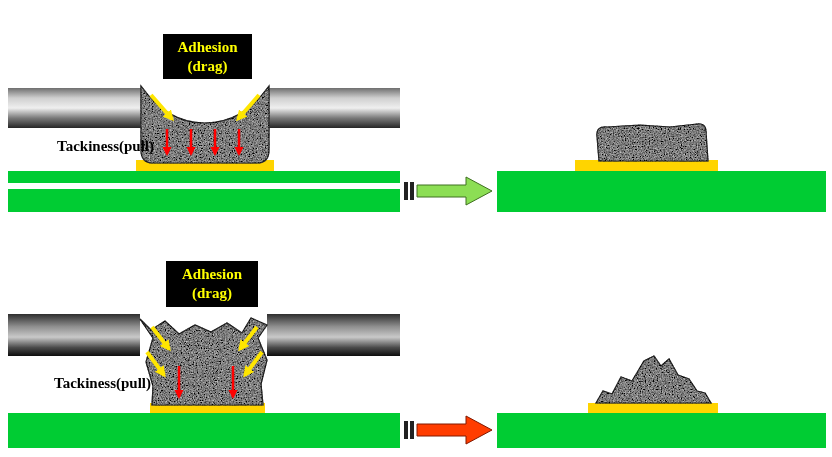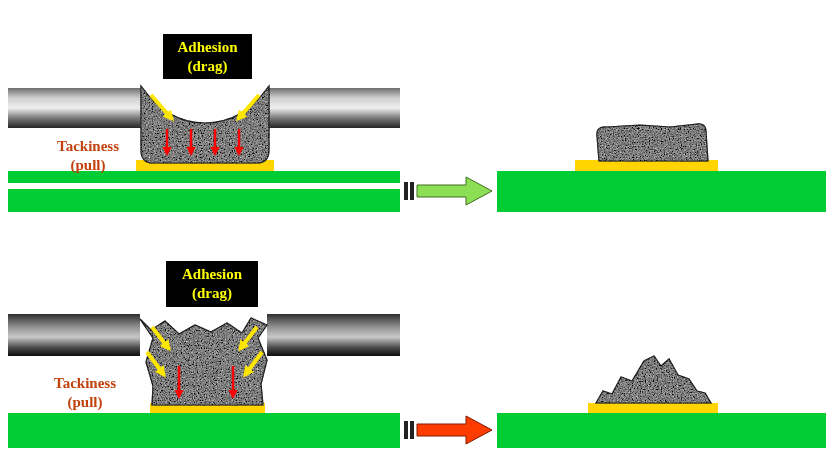--- a/index.html
+++ b/index.html
@@ -2,22 +2,22 @@
 <html><head>
 <meta charset="utf-8">
 <style>
   html,body{margin:0;padding:0;background:#ffffff;}
   #stage{position:relative;width:832px;height:448px;background:#ffffff;overflow:hidden;
          font-family:"Liberation Serif", serif;}
   #diagram-svg{position:absolute;left:0;top:0;}
   .adhesion-box{position:absolute;background:#000000;display:flex;flex-direction:column;
                 align-items:center;justify-content:center;color:#FFFF00;
                 font:bold 15px/19px "Liberation Serif", serif;text-align:center;}
-  .tackiness{position:absolute;display:flex;flex-direction:column;align-items:center;
-             color:#c2410c;font:bold 15px/19px "Liberation Serif", serif;}
+  .tackiness{position:absolute;display:flex;flex-direction:row;align-items:center;
+             color:#000000;font:bold 15px/19px "Liberation Serif", serif;}
 </style>
 </head>
 <body>
 
 <div id="stage">
 
 <svg id="diagram-svg" width="832" height="457" viewBox="0 0 832 457">
   <defs>
     <linearGradient id="metalTop" x1="0" y1="0" x2="0" y2="1">
       <stop offset="0" stop-color="#6f6f6f"></stop>

